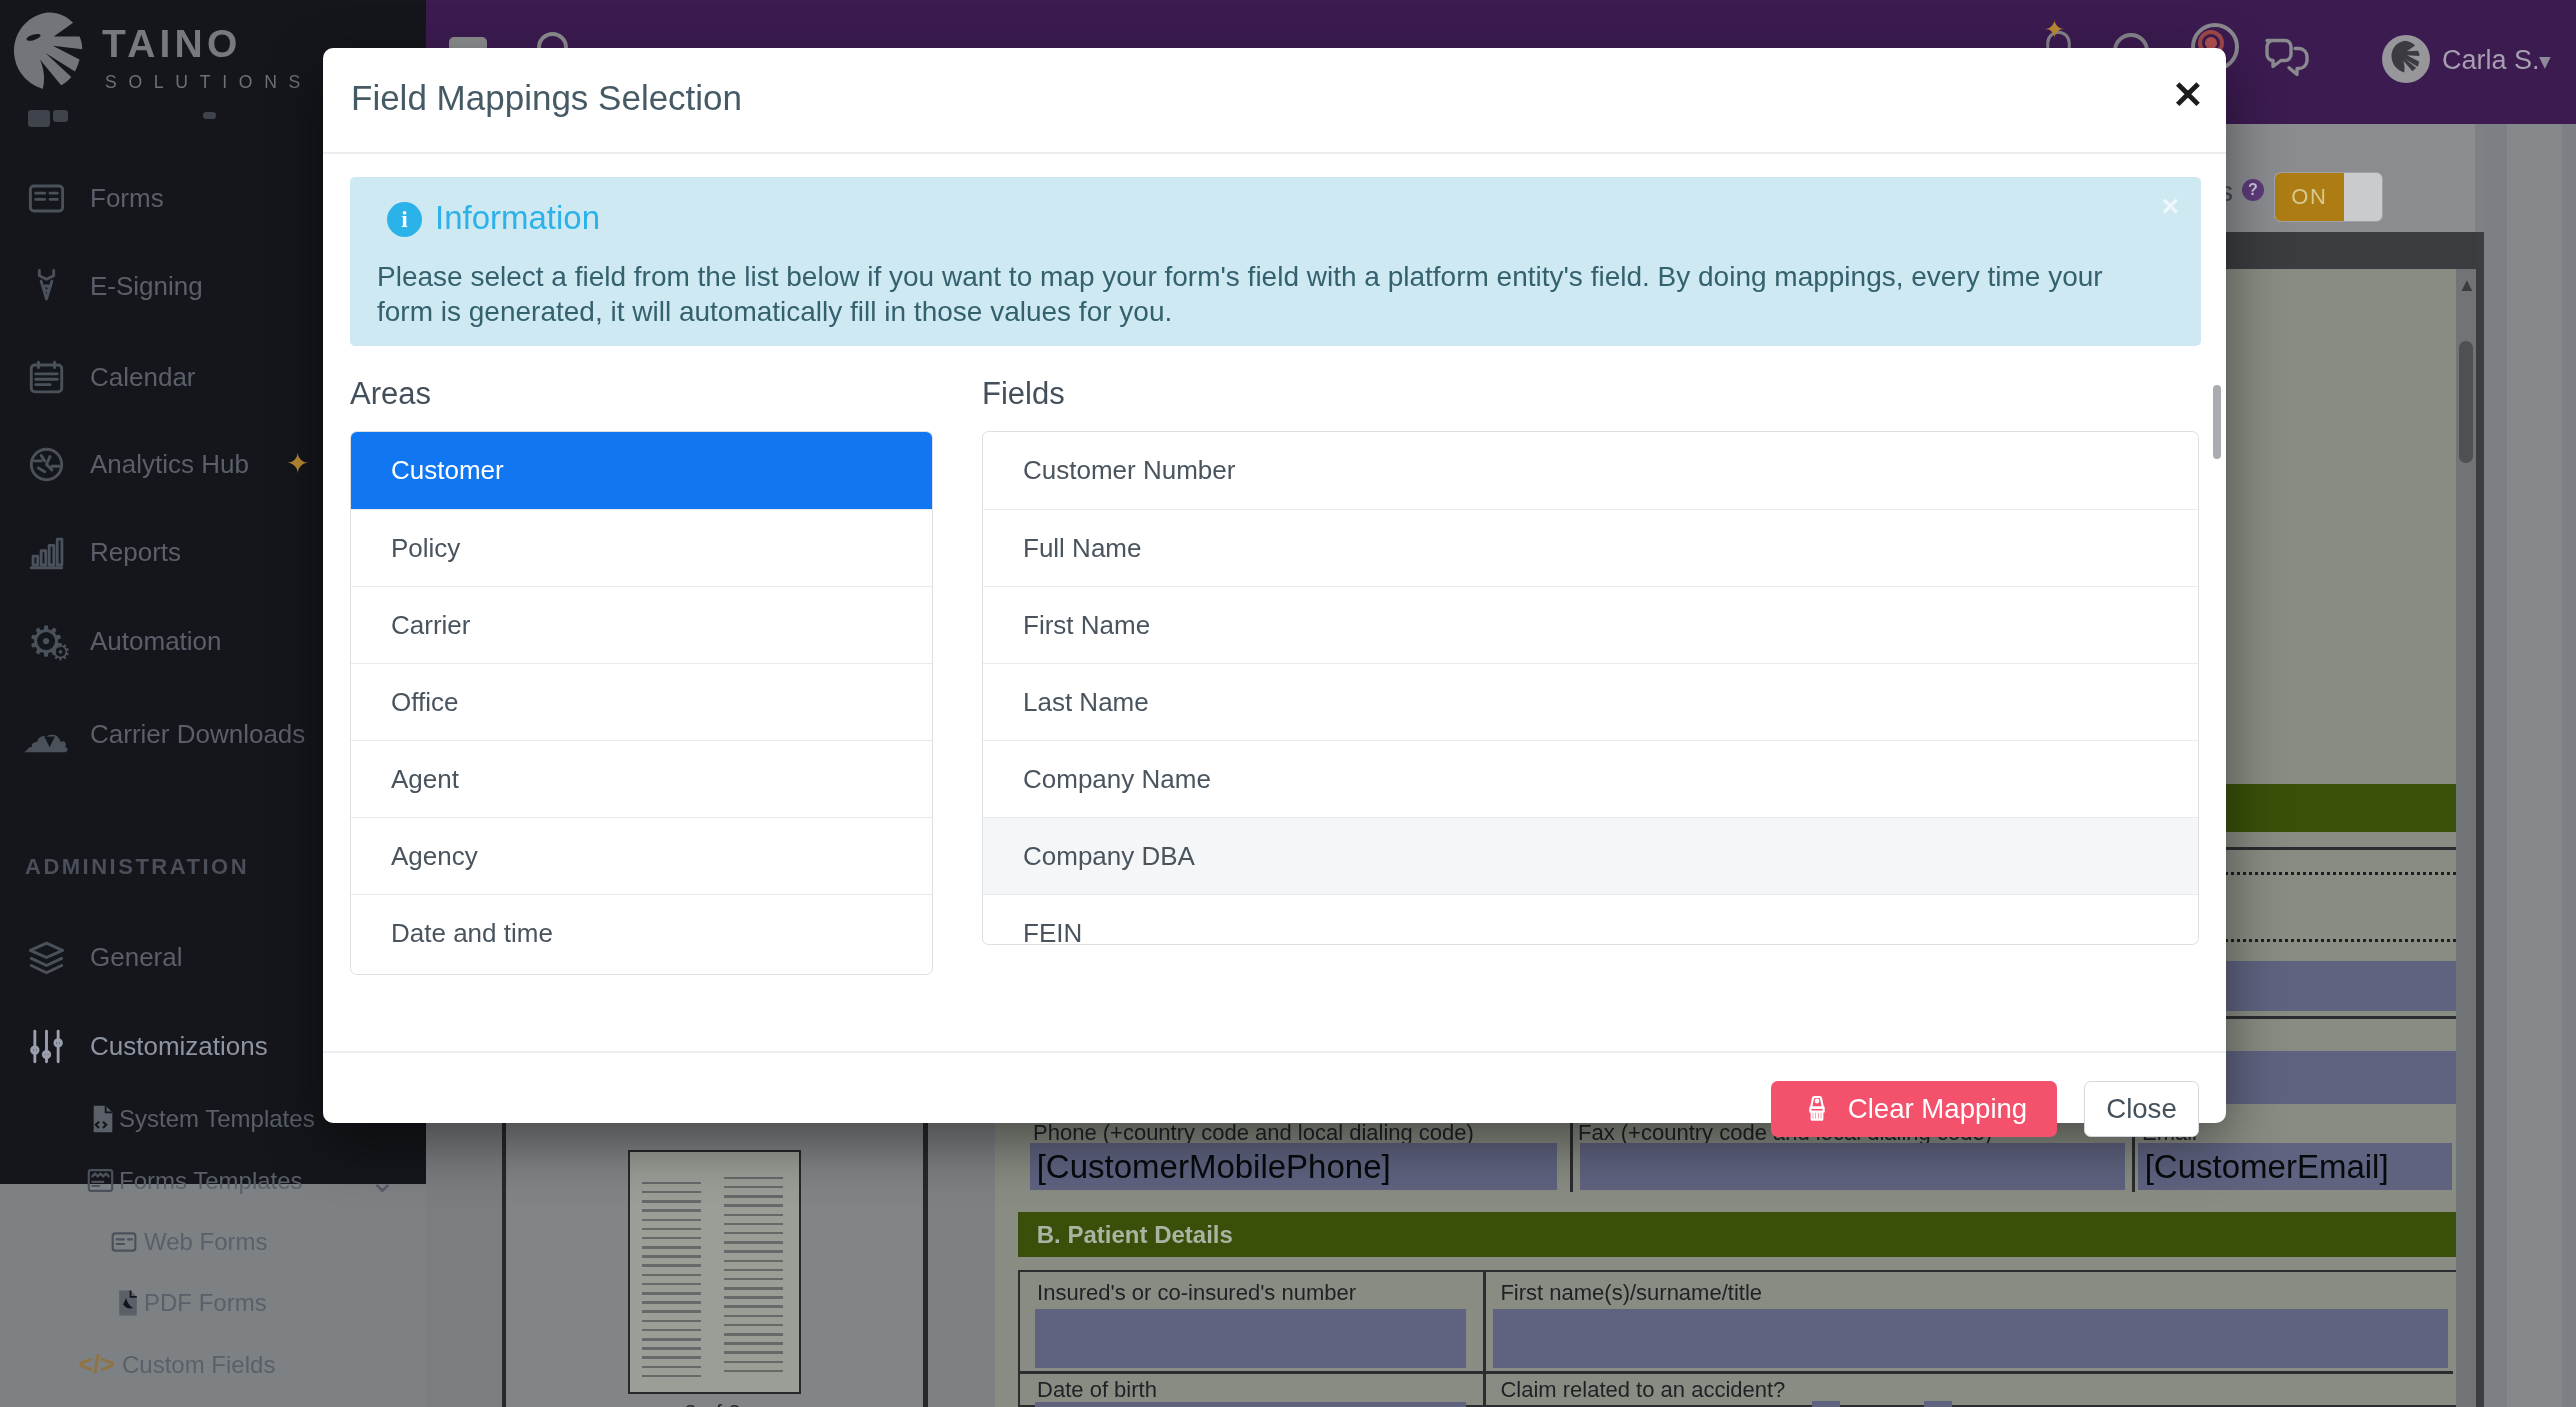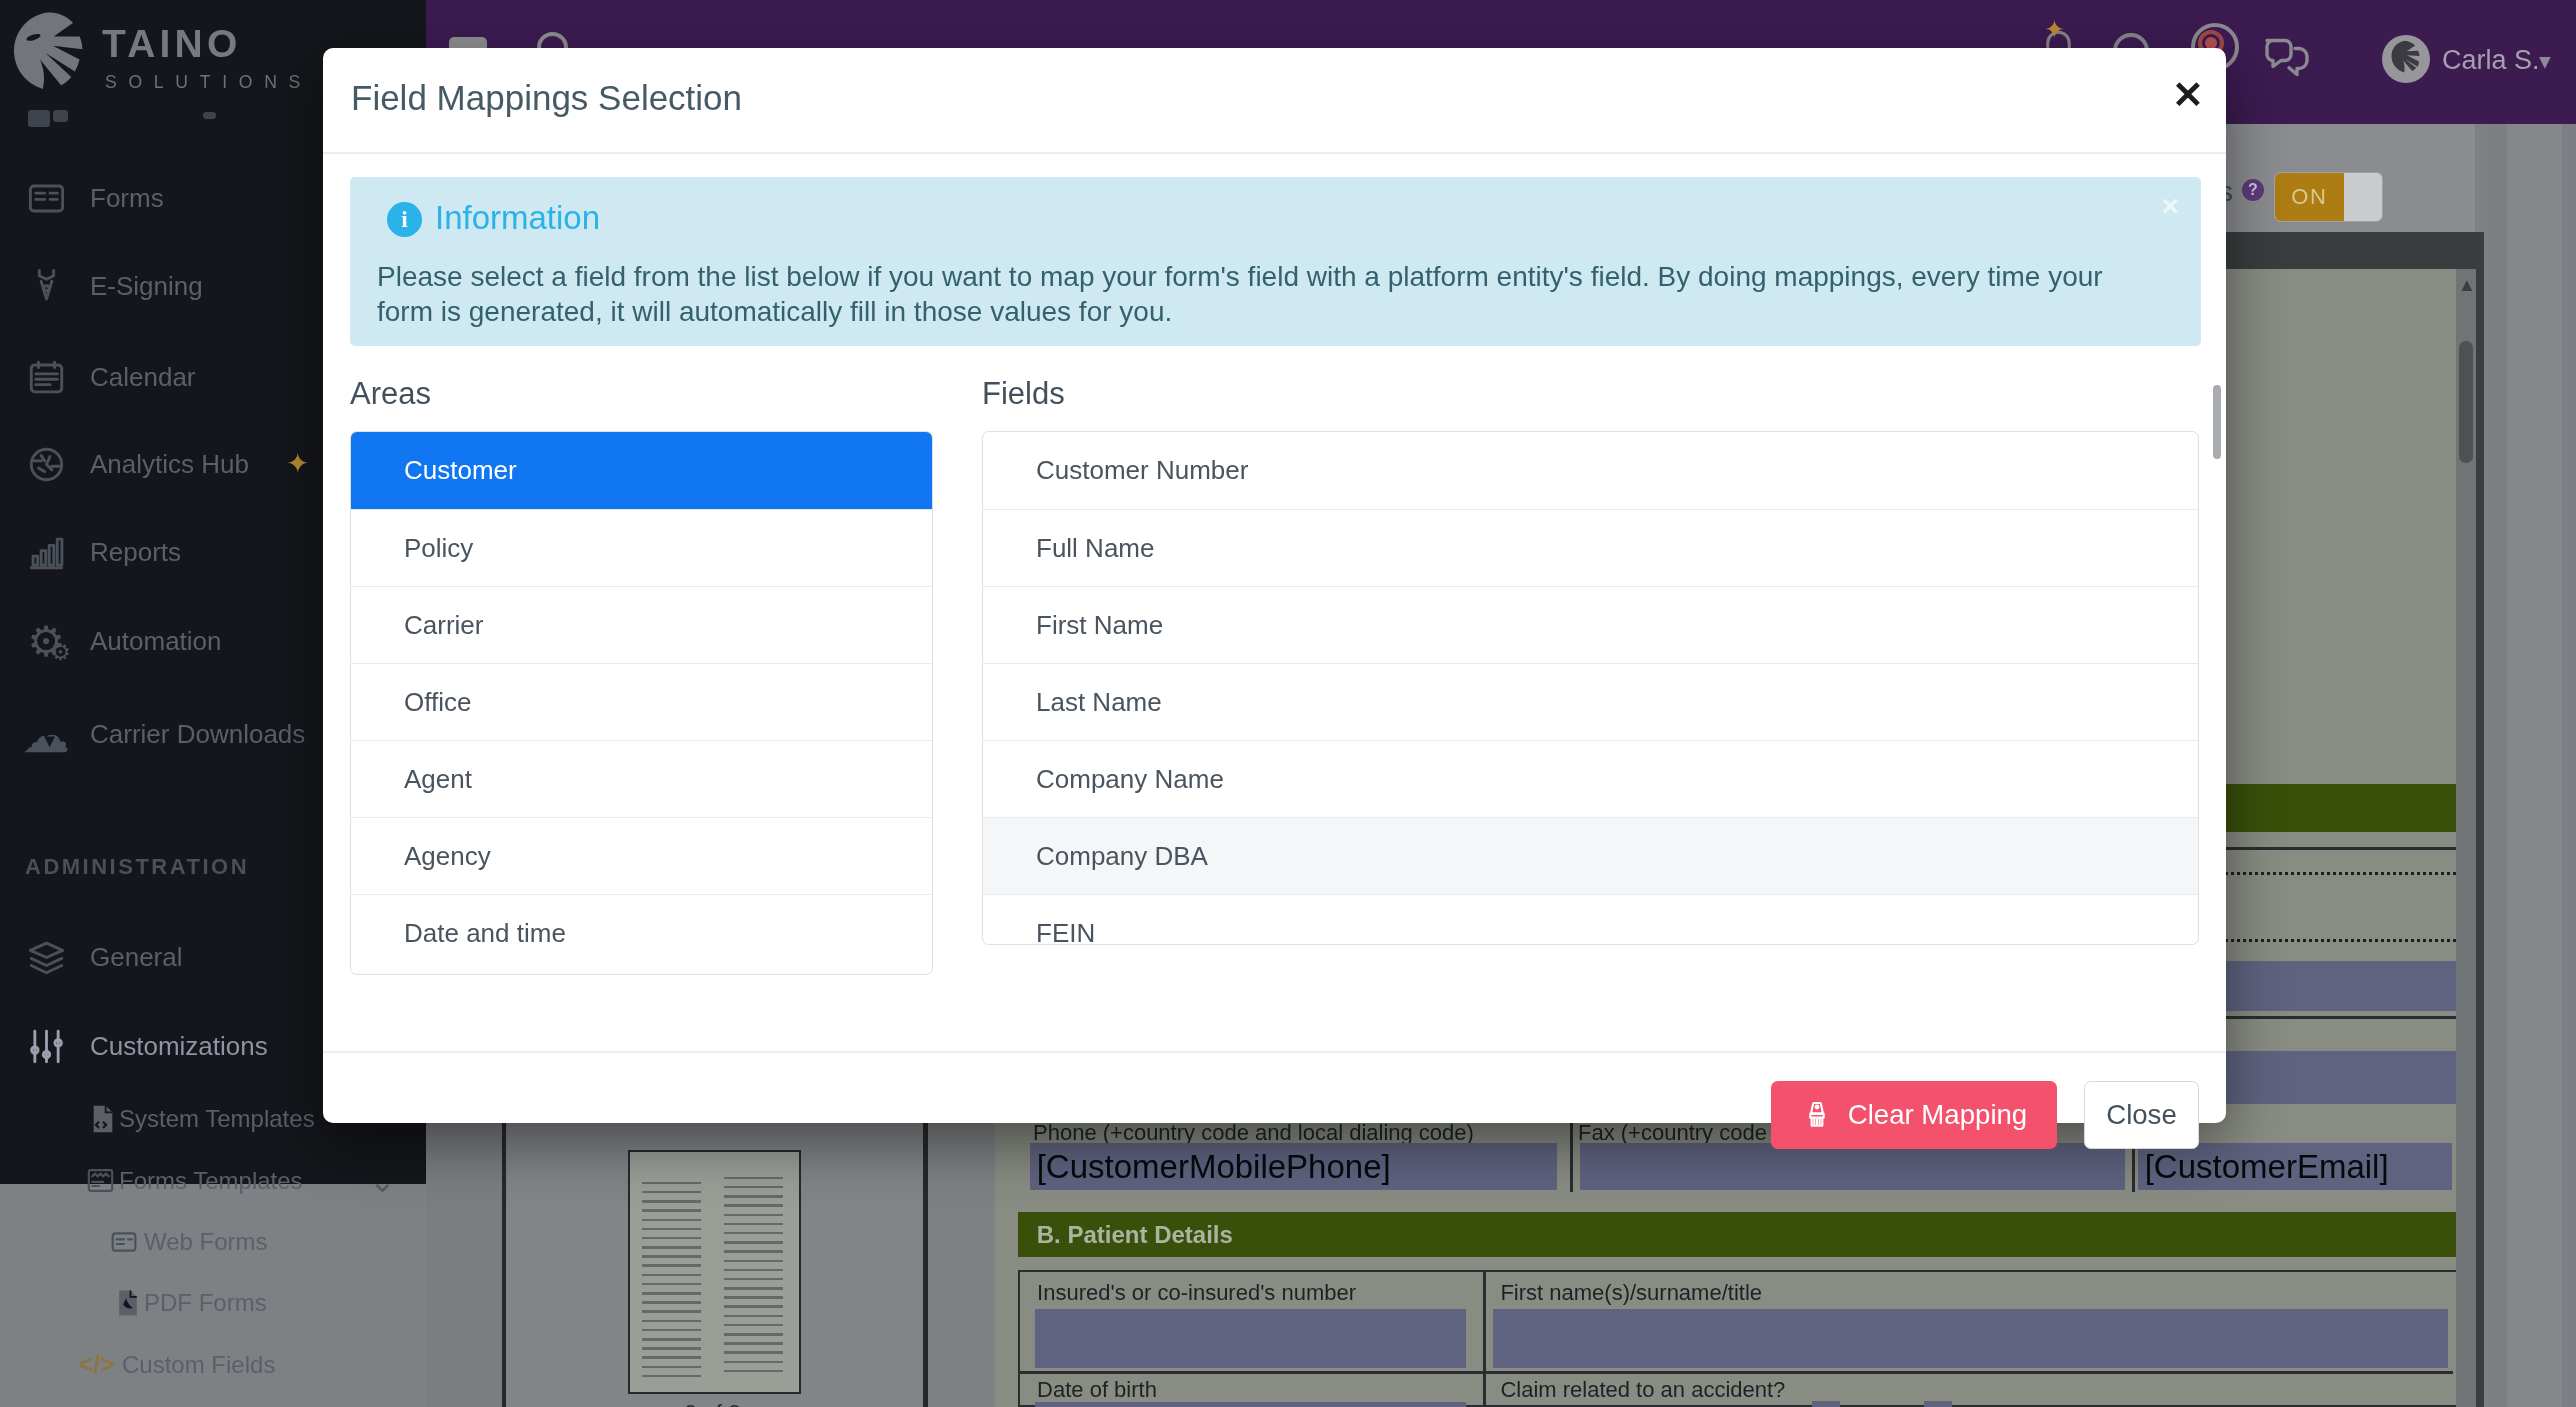--- a/index.html
+++ b/index.html
@@ -70,27 +70,27 @@
   .m-hdiv{position:absolute;left:0;top:104px;width:1903px;height:1.7px;background:#e9edf0;}
   .info-box{position:absolute;left:27px;top:129px;width:1851px;height:169px;background:#cee9f2;border-radius:5px;}
   .info-icon{position:absolute;left:37px;top:25px;width:35px;height:35px;border-radius:50%;background:#2bb2e8;color:#fff;text-align:center;line-height:35px;font-size:23.4px;font-weight:bold;font-family:"Liberation Serif",serif;}
   .info-title{position:absolute;left:85px;top:22px;font-size:33px;color:#2bb2e8;}
   .info-close{position:absolute;right:22px;top:11.7px;font-size:30px;font-weight:bold;color:#eef8fb;}
   .info-text{position:absolute;left:27px;top:82px;width:1784px;font-size:28px;line-height:35px;color:#34616e;}
   .sec-label{position:absolute;top:328px;font-size:31px;color:#43505c;}
   .list{position:absolute;top:383px;background:#fff;border:1.7px solid #dcdfe3;border-radius:6.7px;overflow:hidden;}
   .areas-list{left:27px;width:581px;height:542px;}
   .fields-list{left:659px;width:1215px;height:512px;}
-  .lrow{position:relative;height:77px;border-top:1.7px solid #e8eaed;display:flex;align-items:center;padding-left:53px;font-size:26px;color:#49545e;box-sizing:border-box;}
+  .lrow{position:relative;height:77px;border-top:1.7px solid #e8eaed;display:flex;align-items:center;padding-left:40px;font-size:26px;color:#49545e;box-sizing:border-box;}
   .lrow:first-child{border-top:none;}
   .lrow.selected{background:#1176f2;color:#ffffff;}
   .lrow.hovered{background:#f5f6f7;}
   .m-scroll-thumb{position:absolute;left:1890px;top:337px;width:7.5px;height:74px;background:#a8abb0;border-radius:4.2px;}
   .m-fdiv{position:absolute;left:0;top:1003px;width:1903px;height:1.7px;background:#eceff1;}
-  .btn{position:absolute;top:1033px;height:68px;border-radius:6.7px;font-size:27.6px;display:flex;align-items:center;justify-content:center;box-sizing:border-box;cursor:pointer;}
+  .btn{position:absolute;top:1033px;height:56px;border-radius:6.7px;font-size:27.6px;display:flex;align-items:center;justify-content:center;box-sizing:border-box;cursor:pointer;}
   .btn-clear{left:1448px;width:286px;background:#f4516c;color:#ffffff;gap:15px;}
   .btn-close{left:1761px;width:115px;background:#ffffff;border:1.7px solid #d3d7dc;color:#45525c;}
 </style>
 </head>
 <body>
 
 <div class="app">
 
   <div class="abs wa-header">
     <span class="abs mappings-label" style="right:242px;top:52px;">mappings</span>

